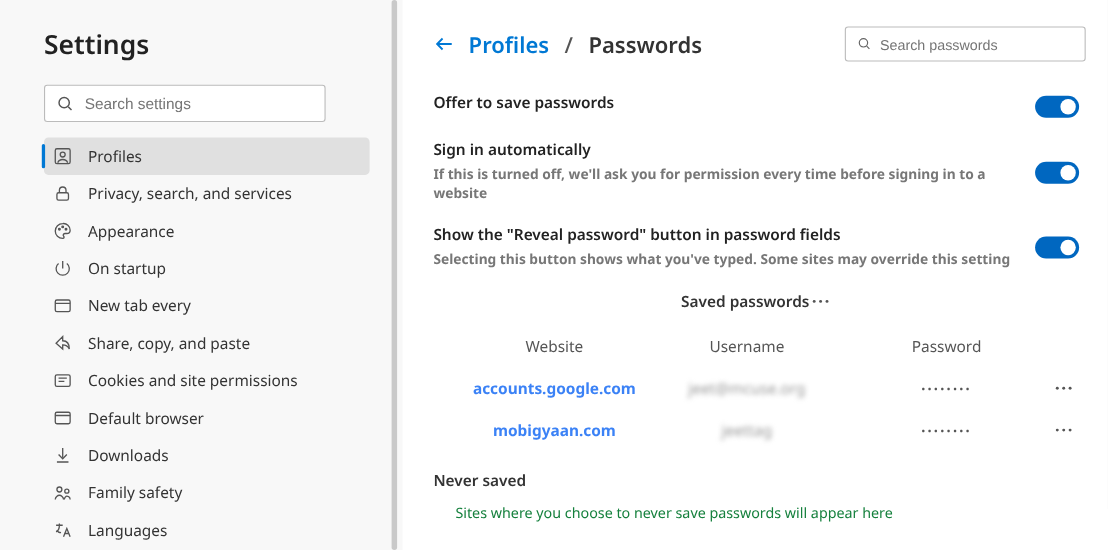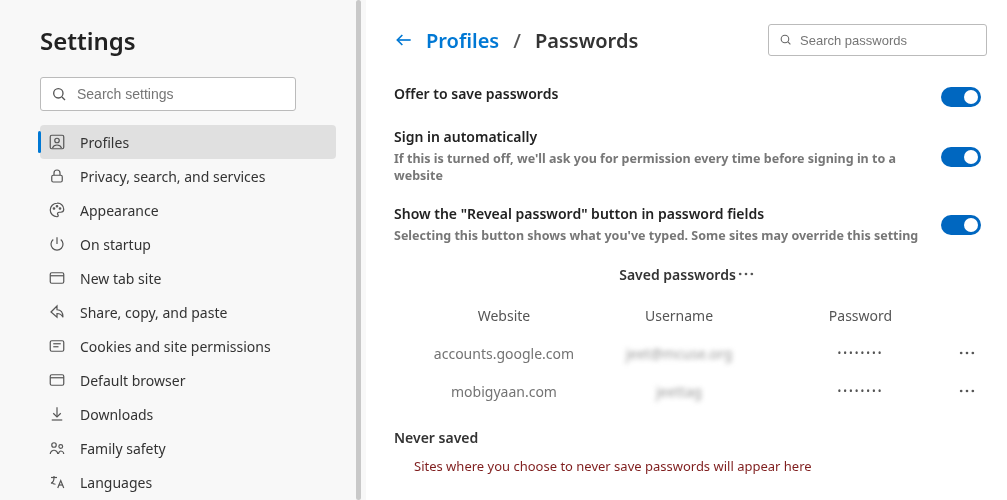--- a/index.html
+++ b/index.html
@@ -102,25 +102,25 @@
 .toggle::after {
   content: ""; position: absolute; right: 3px; top: 3px; width: 14px; height: 14px;
   background: #fff; border-radius: 50%;
 }
 .section-header { display:flex; align-items:center; justify-content:center; margin: 8px 0 12px; padding-right:6px;}
 .section-header .title { font-size: 14px; font-weight: 600; }
 .more-icon { width: 20px; height: 20px; color: #555; cursor:pointer; display:flex; align-items:center; justify-content:center; }
 .pw-table { padding-left: 20px; text-align: center; }
 .pw-head, .pw-row { display: grid; grid-template-columns: 180px 170px 1fr 30px; align-items: center; height: 38px; }
 .pw-head { color: #555; font-size: 14px; }
-.pw-row .site { color: #737373; cursor: pointer; font-size: 14px; }
+.pw-row .site { color: #3b82f6; cursor: pointer; font-size: 14px; font-weight: bold; }
 .pw-row .user { color: #999; filter: blur(2.5px); font-size: 14px; }
 .pw-row .mask { color: #555; letter-spacing: 2px; font-size: 10px; }
 .never-title { font-size: 14px; font-weight: 600; margin-top: 18px; margin-bottom: 10px; }
-.never-desc { font-size: 13px; color: #7f1d1d; padding-left: 20px; }
+.never-desc { font-size: 13px; color: #15803d; padding-left: 20px; }
 svg { display: block; }
 </style>
 </head>
 <body>
 
 <aside class="sidebar">
   <h1 class="page-title">Settings</h1>
 
   <div class="search-settings">
     <span class="icon">
@@ -172,21 +172,21 @@
         </span>
       <span class="label">On startup</span>
     </li>
     <li>
       <span class="icon">
           <svg viewBox="0 0 24 24" fill="none" stroke="currentColor" stroke-width="1.6">
             <rect x="3" y="5" width="18" height="14" rx="2"></rect>
             <line x1="3" y1="9" x2="21" y2="9"></line>
           </svg>
         </span>
-      <span class="label">New tab site</span>
+      <span class="label">New tab every</span>
     </li>
     <li>
       <span class="icon">
           <svg viewBox="0 0 24 24" fill="none" stroke="currentColor" stroke-width="1.6">
             <path d="M4 12l8-8v5c7 0 8 6 8 10-2-4-5-5-8-5v5l-8-7z"></path>
           </svg>
         </span>
       <span class="label">Share, copy, and paste</span>
     </li>
     <li>

